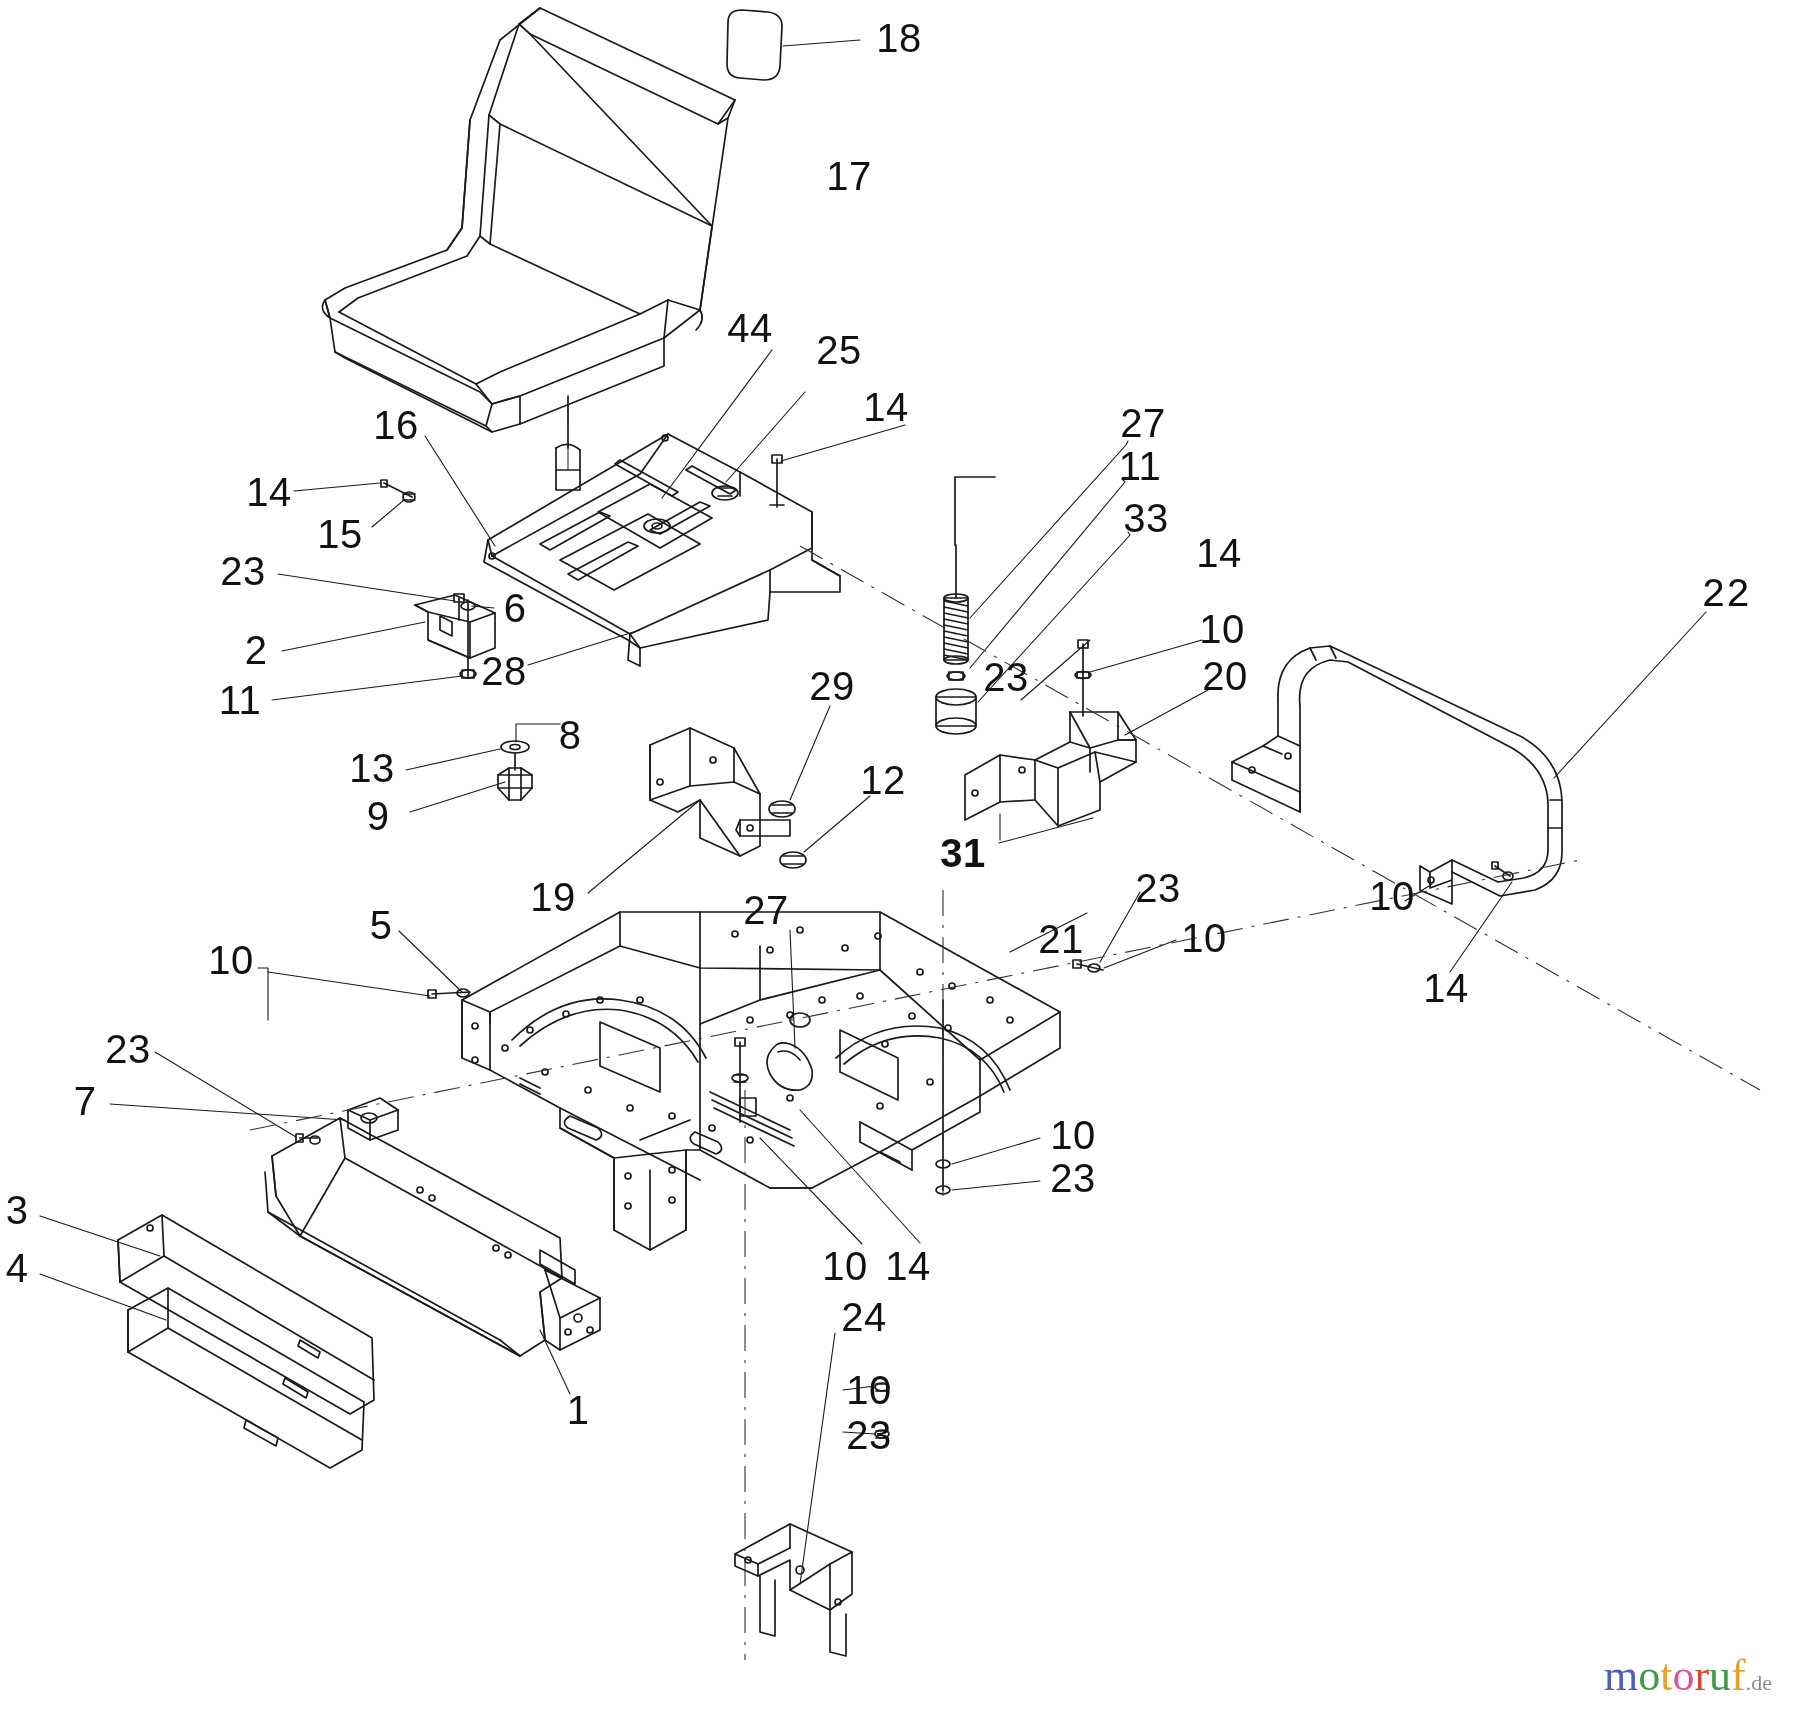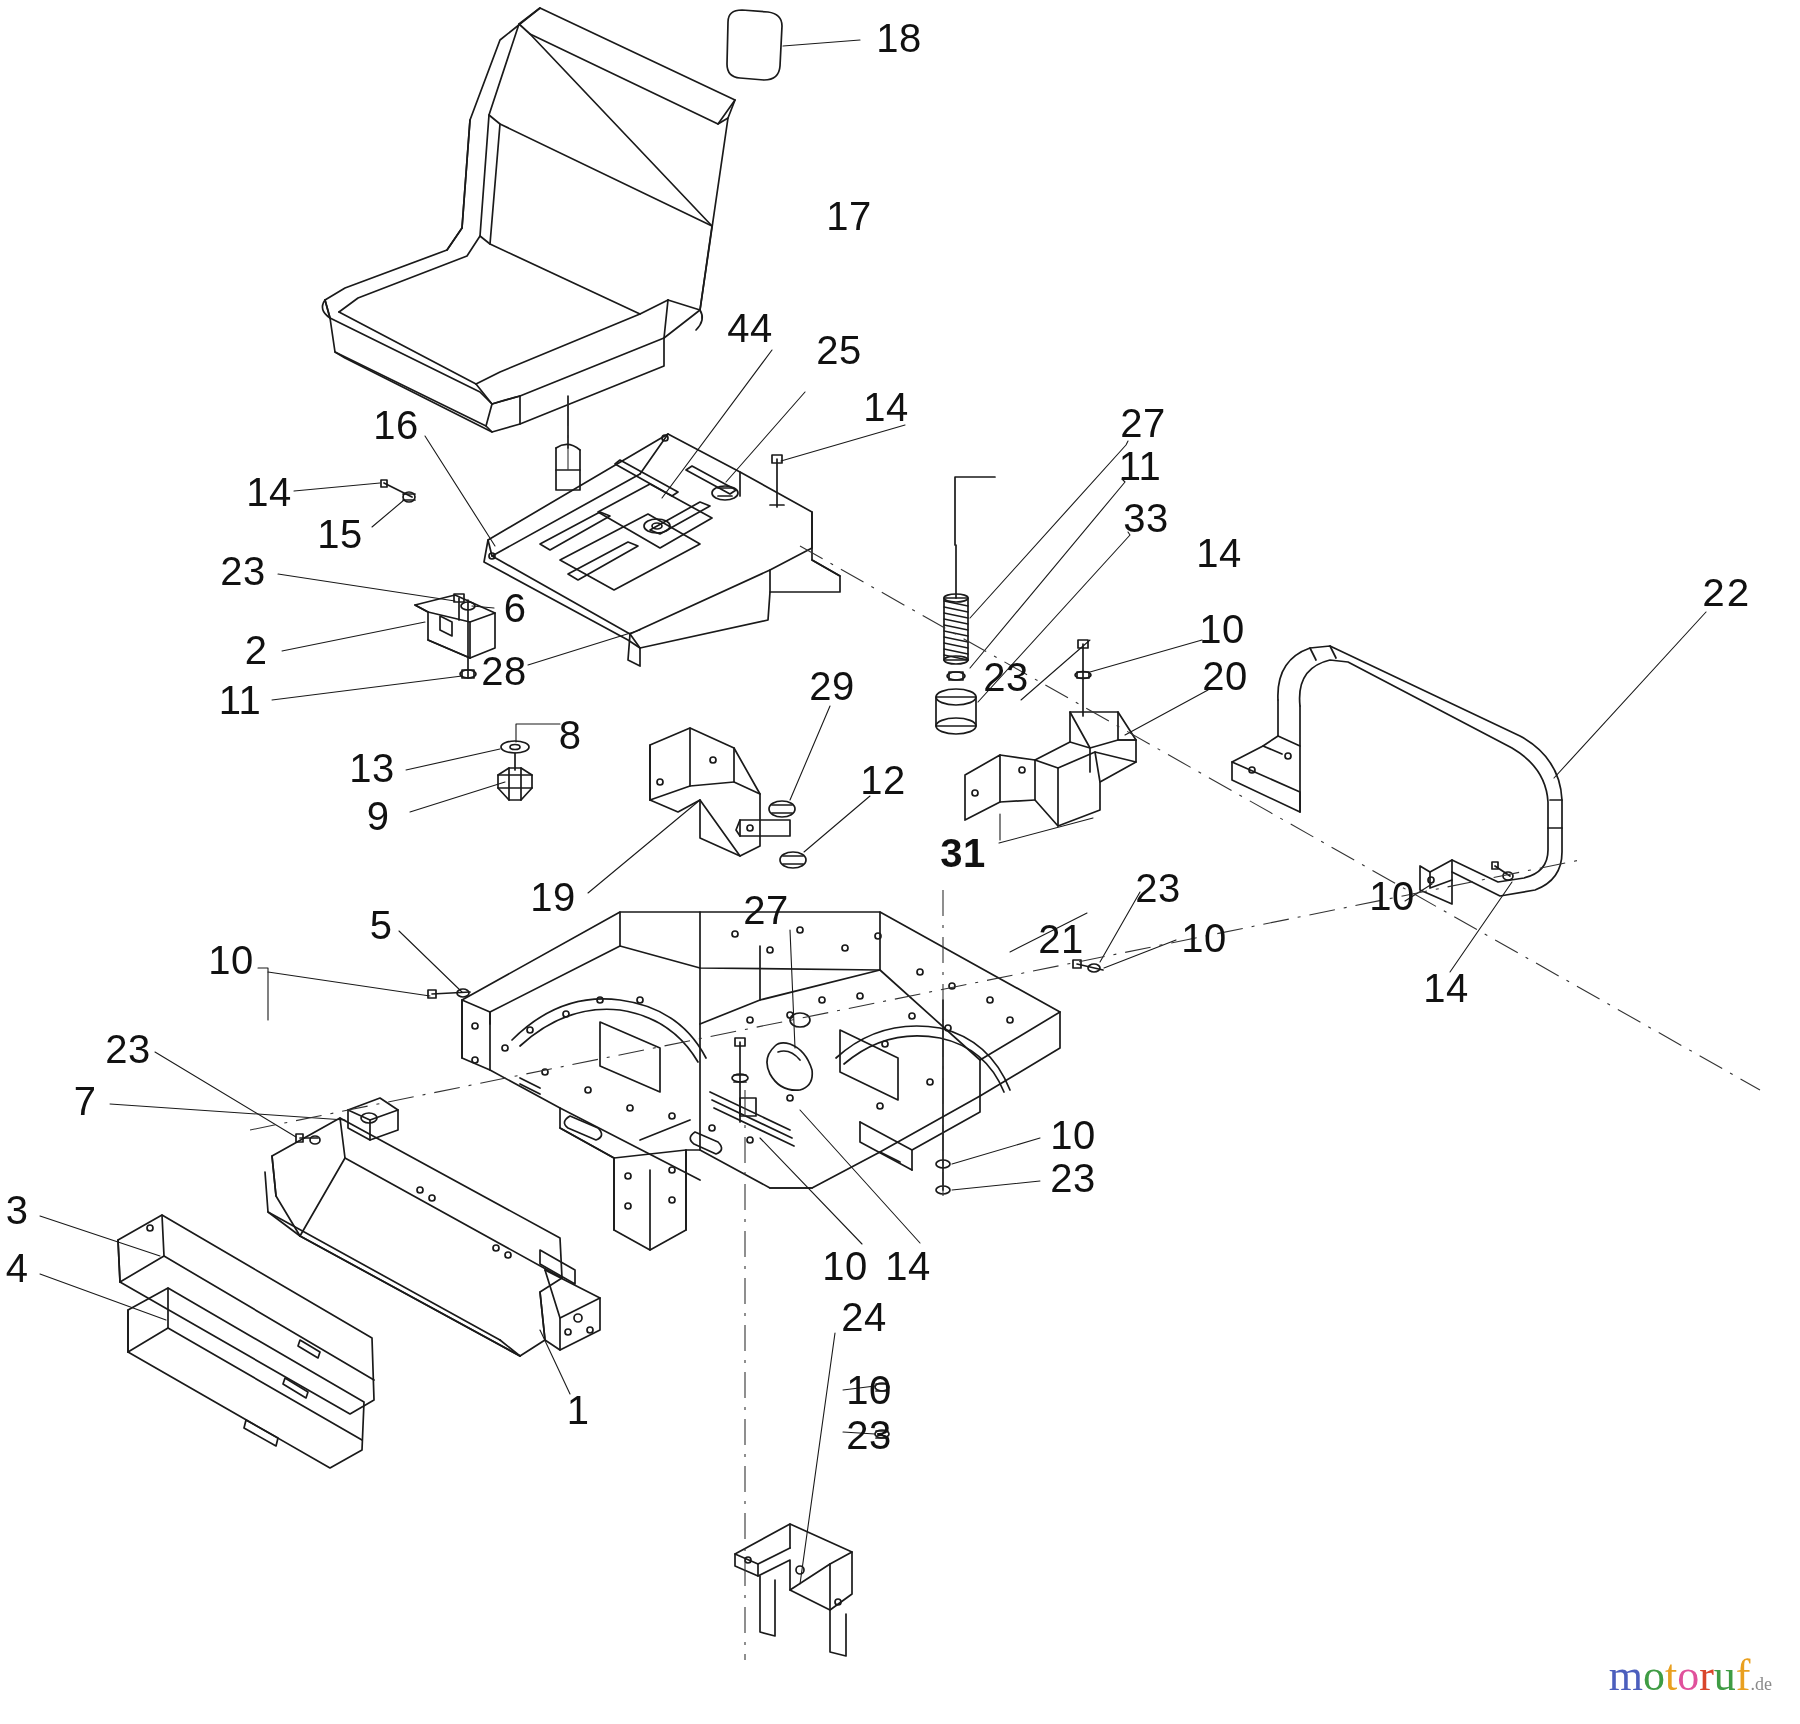--- a/index.html
+++ b/index.html
@@ -4,21 +4,21 @@
 <style>
   html,body{margin:0;padding:0;background:#fff;}
   body{font-family:"Liberation Sans",sans-serif;}
   #page{position:relative;width:1800px;height:1724px;background:#fffffe;overflow:hidden;}
   #art{position:absolute;left:0;top:0;width:1800px;height:1724px;}
   .callout{position:absolute;font-family:"Liberation Sans",sans-serif;font-size:40px;color:#111;
            letter-spacing:0.5px;line-height:1;white-space:nowrap;transform:translate(-50%,-50%);}
   #logo{position:absolute;right:28px;bottom:26px;font-family:"Liberation Serif",serif;
         font-size:44px;line-height:1;white-space:nowrap;}
   #logo span{font-weight:400;}
-  #logo .suffix{font-size:18px;}
+  #logo .suffix{font-size:22px;}
 </style>
 </head>
 <body>
 
 <div id="page">
 
   <svg id="art" viewBox="0 0 1800 1724" xmlns="http://www.w3.org/2000/svg">
     <rect x="0" y="0" width="1800" height="1724" fill="#ffffff"></rect>
 
     <g stroke="#1a1a1a" fill="none" stroke-width="1.7" stroke-linejoin="round" stroke-linecap="round">
@@ -487,21 +487,21 @@
     <g stroke="#333" fill="none" stroke-width="1.1" stroke-dasharray="26 9 3 9">
       <path d="M800 546 L1760 1090"></path>
       <path d="M250 1130 L1580 860"></path>
       <path d="M568 400 L568 470"></path>
       <path d="M745 1090 L745 1660"></path>
       <path d="M943 890 L943 1196"></path>
     </g>
   </svg>
 
   <div class="callout" style="left:899px;top:38px;">18</div>
-  <div class="callout" style="left:849px;top:176px;margin-top:40px;">17</div>
+  <div class="callout" style="left:849px;top:176px;">17</div>
   <div class="callout" style="left:750px;top:328px;">44</div>
   <div class="callout" style="left:791px;top:350px;margin-left:48px;">25</div>
   <div class="callout" style="left:886px;top:407px;">14</div>
   <div class="callout" style="left:396px;top:425px;">16</div>
   <div class="callout" style="left:1143px;top:423px;">27</div>
   <div class="callout" style="left:1140px;top:466px;">11</div>
   <div class="callout" style="left:269px;top:492px;">14</div>
   <div class="callout" style="left:1146px;top:518px;">33</div>
   <div class="callout" style="left:340px;top:534px;">15</div>
   <div class="callout" style="left:1219px;top:553px;">14</div>

